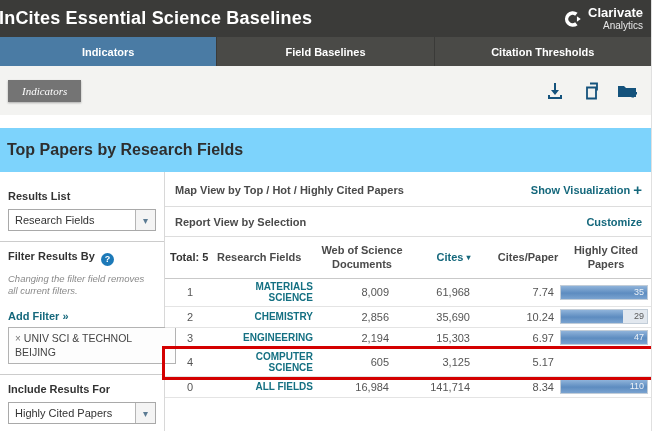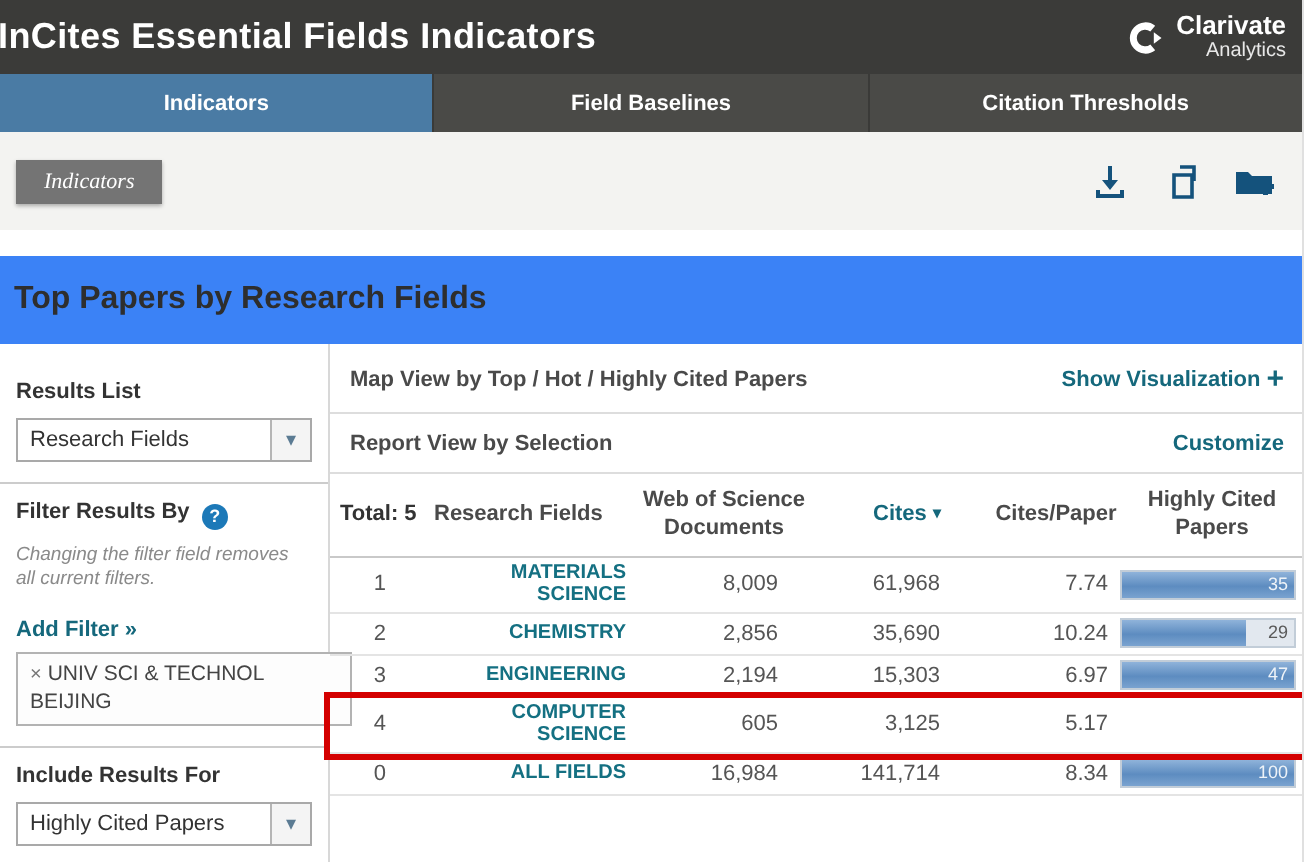--- a/index.html
+++ b/index.html
@@ -25,21 +25,21 @@
   
   .toolbar { height:49px; background:#f3f3f1; display:flex; align-items:center; justify-content:space-between; padding:0 14px 0 8px; }
   .crumb-btn { background:#747474; color:#fff; font-family:"Liberation Serif", serif; font-style:italic; font-size:11px; padding:5px 14px; border:none; box-shadow:0 1px 2px rgba(0,0,0,.3); cursor:pointer; }
   .tool-icons { display:flex; align-items:center; gap:16px; }
   .tool-icon { width:20px; height:20px; color:#14527c; cursor:pointer; }
   .tool-icon svg { width:100%; height:100%; display:block; }
 
   .spacer-white { height:13px; background:#fff; }
 
   
-  .title-banner { height:44px; background:#3b82f6; display:flex; align-items:center; padding-left:7px; }
+  .title-banner { height:44px; background:#7dd3fc; display:flex; align-items:center; padding-left:7px; }
   .page-title { font-size:16px; font-weight:bold; color:#2e2e2e; }
 
   
   .content { display:flex; height:259px; }
   .sidebar { width:165px; flex:0 0 165px; border-right:1px solid #d8d8d8; padding-top:10px; }
   .side-section { padding:8px 8px 10px 8px; }
   .side-section + .side-section { border-top:1px solid #ccc; }
   .side-label { font-size:11px; font-weight:bold; color:#333; margin-bottom:7px; }
   .selectbox { display:flex; align-items:stretch; border:1px solid #a9a9a9; background:#fff; height:22px; width:148px; cursor:pointer; }
   .selectbox .sel-text { flex:1; font-size:11px; color:#333; display:flex; align-items:center; padding-left:6px; }
@@ -78,21 +78,21 @@
   .bar-val { position:absolute; right:3px; top:1px; font-size:9px; color:#5a5a5a; }
   .bar.full .bar-val { color:#eef3f8; }
   .tbody-end { flex:1; }
 </style>
 </head>
 <body>
 
 <div class="app">
 
   <div class="app-header">
-    <div class="app-title">InCites Essential Fields Indicators</div>
+    <div class="app-title">InCites Essential Science Baselines</div>
     <div class="brand">
       <span class="brand-mark">
         <svg viewBox="0 0 24 24">
             <path fill="#ffffff" d="M17.5 4.6 A9.4 9.4 0 1 0 17.5 19.4 L14.6 15.9 A5.0 5.0 0 1 1 14.6 8.1 Z"></path>
             <path fill="#ffffff" d="M15.2 8.6 l4.6 3.4 -4.6 3.4 z" transform="translate(1.5,0)"></path>
           </svg>
       </span>
       <span class="brand-text">
         <span class="brand-name">Clarivate</span>
         <span class="brand-sub">Analytics</span>
@@ -237,21 +237,21 @@
   </div>
           <div class="grid trow">
     <div class="td rank">0</div>
     <div class="td field">ALL FIELDS</div>
     <div class="td num docs">16,984</div>
     <div class="td num">141,714</div>
     <div class="td num cpp">8.34</div>
     <div class="td bar-cell">
       <div class="bar full">
         <div class="bar-fill" style="width: 100%;"></div>
-        <span class="bar-val">100</span>
+        <span class="bar-val">110</span>
       </div>
     </div>
   </div>
         </div>
       <div class="tbody-end"></div>
     </div>
   </div>
 </div>
 
 </body></html>

